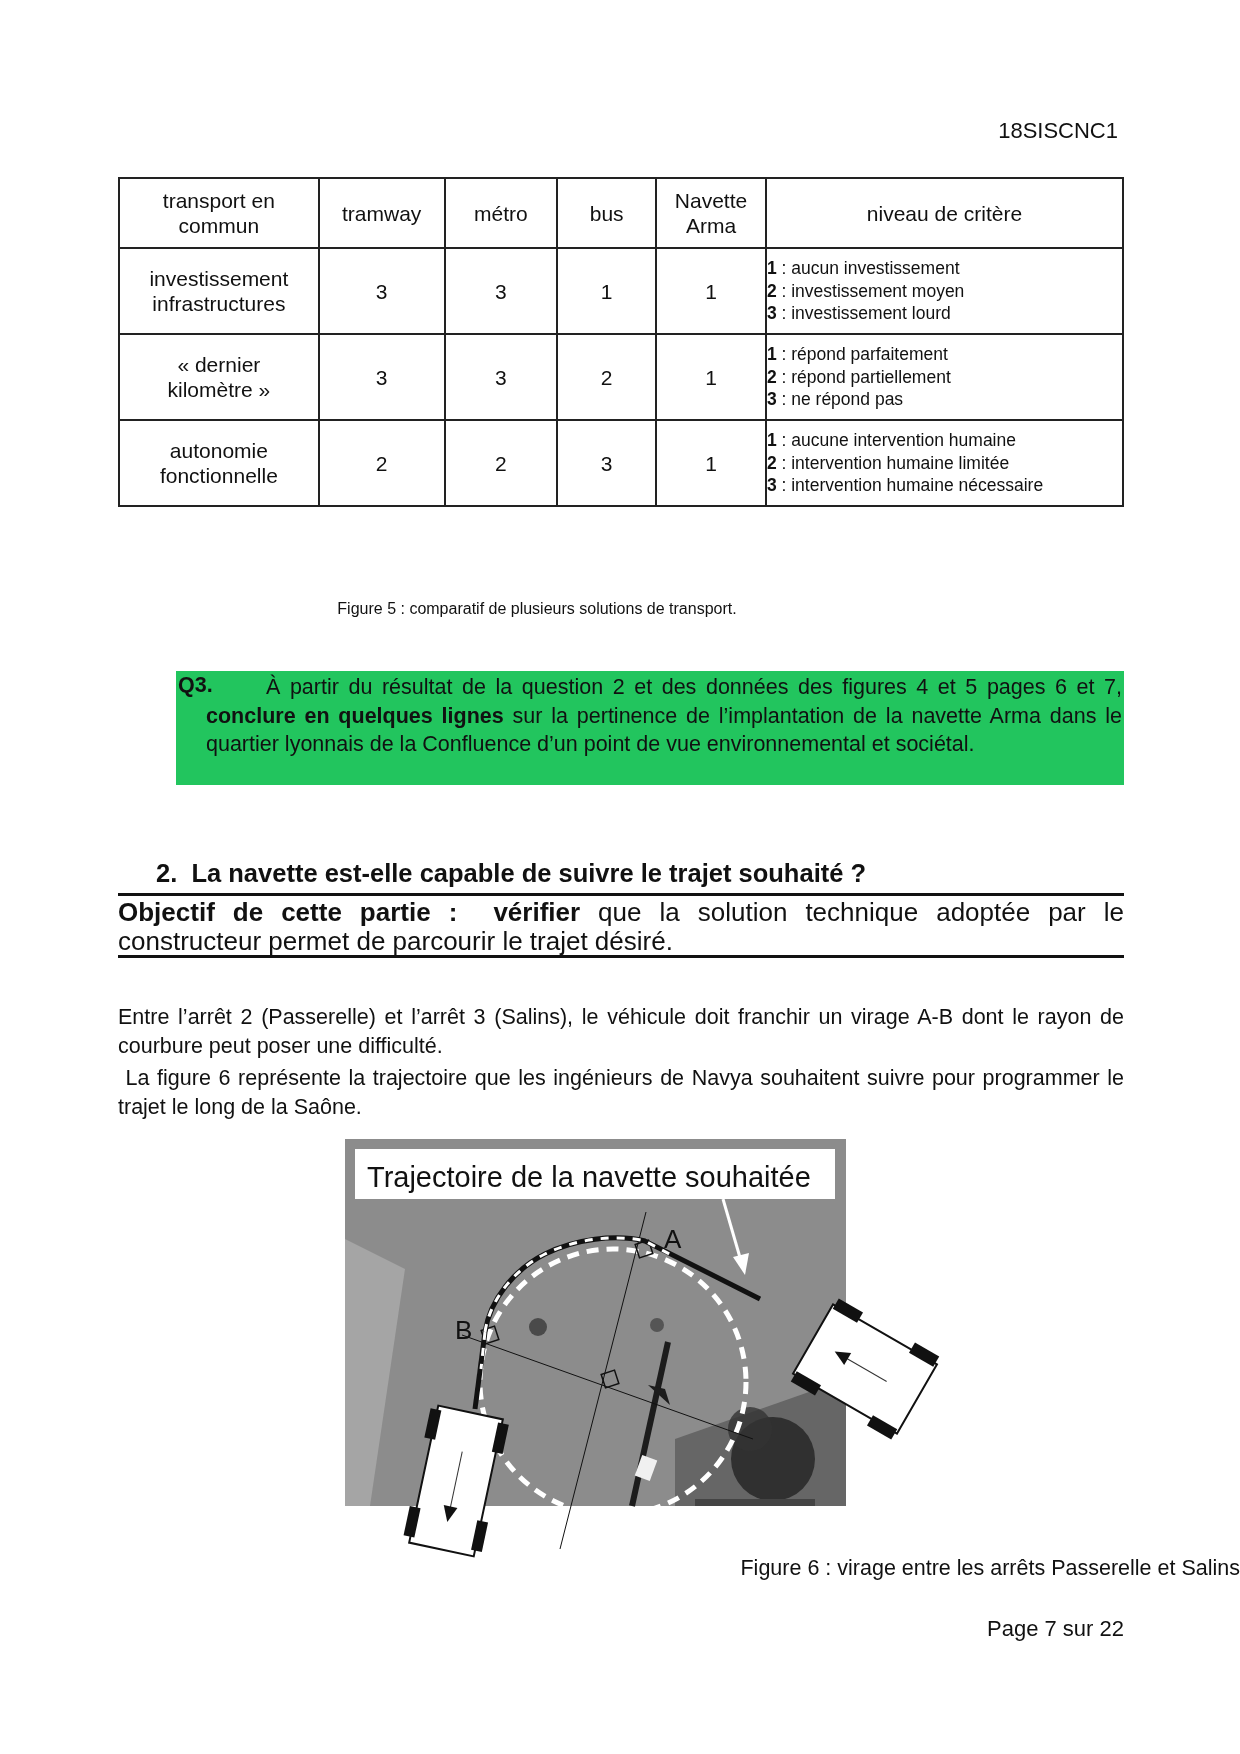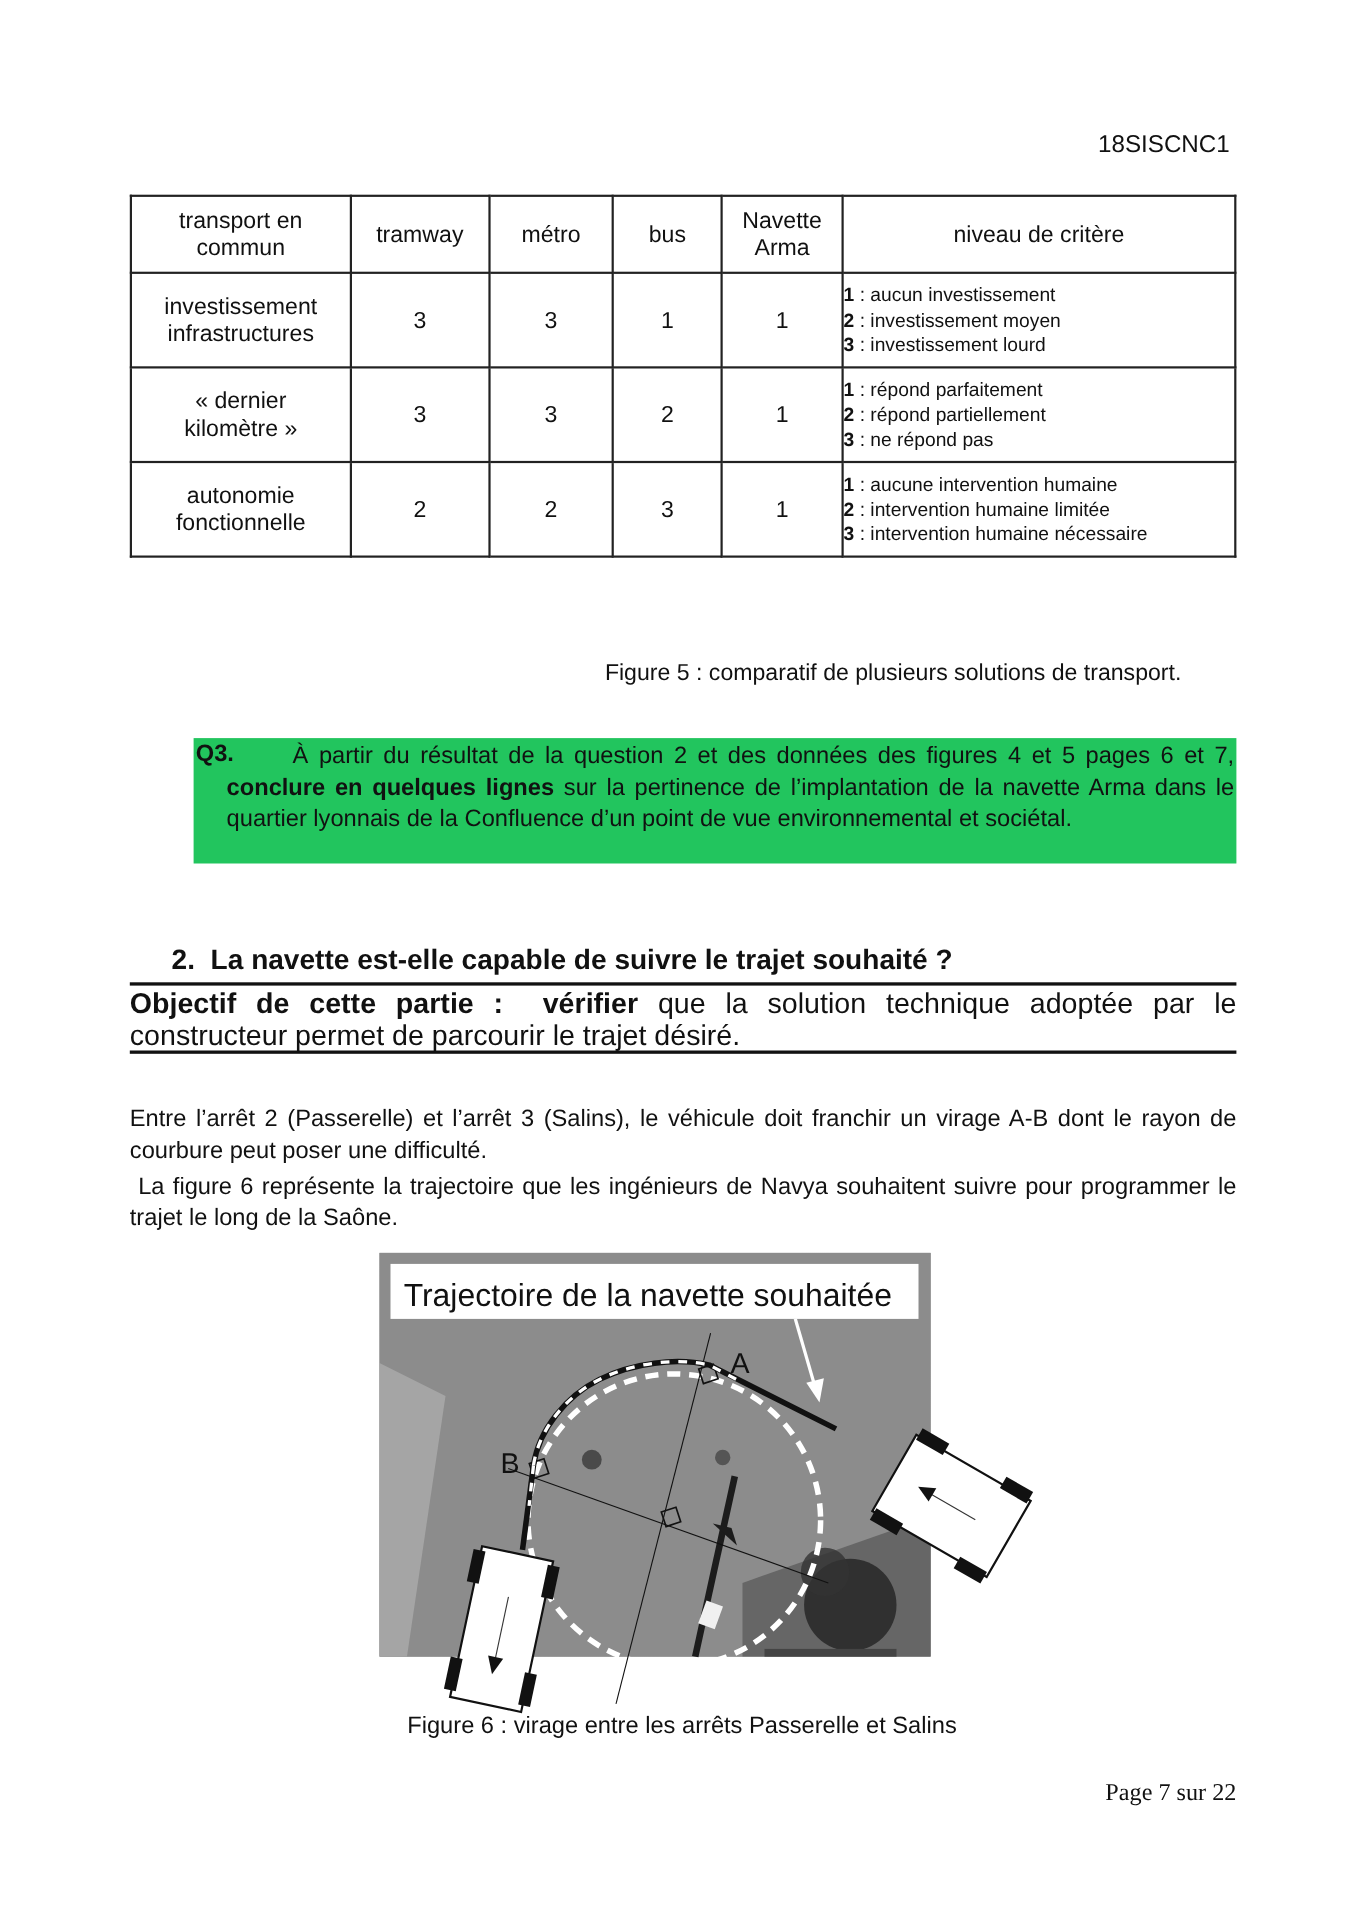--- a/index.html
+++ b/index.html
@@ -7,33 +7,33 @@
          font-family: "Liberation Sans", "DejaVu Sans", sans-serif; color: #111; }
   .abs { position: absolute; }
   .doc-code { right: 122px; top: 118px; font-size: 22px; }
   table.cmp { position: absolute; left: 118px; top: 177px; width: 1006px;
               border-collapse: collapse; font-size: 21px; }
   table.cmp td { border: 2px solid #222; text-align: center; vertical-align: middle; padding: 0; line-height: 25px; }
   table.cmp tr.hdr td { height: 68px; }
   table.cmp tr.row td { height: 84px; }
   table.cmp td.crit { text-align: left; font-size: 17.5px; line-height: 22.5px; }
   table.cmp td.crit b { font-weight: bold; }
-  .fig5-cap { left: 0; width: 1074px; text-align: right; top: 600px; font-size: 21px; }
+  .fig5-cap { left: 0; width: 1074px; text-align: center; top: 600px; font-size: 16px; }
   .q3 { left: 176px; top: 671px; width: 948px; height: 114px; background: #22c55e; }
   .q3-text { position: absolute; left: 30px; top: 2px; width: 916px; font-size: 21.5px; line-height: 28.5px; text-align: justify; }
   .q3-label { position: absolute; left: 2px; top: 2px; font-weight: bold; font-size: 21.5px; }
   .q3-first { text-indent: 60px; }
   .sec-title { left: 156px; top: 843px; font-size: 25.5px; font-weight: bold; margin-top: 16px; }
   .rule { left: 118px; width: 1006px; height: 3px; background: #111; }
   .obj { left: 118px; top: 898px; width: 1006px; font-size: 26px; line-height: 28.5px; text-align: justify; }
   .para { left: 118px; width: 1006px; font-size: 21.5px; line-height: 28.5px; text-align: justify; }
   .photo { left: 345px; top: 1139px; width: 501px; height: 367px;
            background: radial-gradient(ellipse at 30% 40%, #9a9a9a 0%, #8a8a8a 45%, #7d7d7d 100%); overflow: visible; }
-  .fig6-cap { left: 0; width: 1240px; text-align: center; top: 1556px; font-size: 21.5px; }
-  .page-num { right: 116px; top: 1616px; font-size: 22px; font-family: Liberation Serif, serif; }
+  .fig6-cap { left: 0; width: 1240px; text-align: right; top: 1556px; font-size: 21.5px; }
+  .page-num { right: 116px; top: 1616px; font-size: 22px; }
 </style>
 </head>
 <body>
 
 <div class="abs doc-code">18SISCNC1</div>
 
 <table class="cmp">
   <colgroup>
     <col style="width:200px">
       <col style="width:126px">

